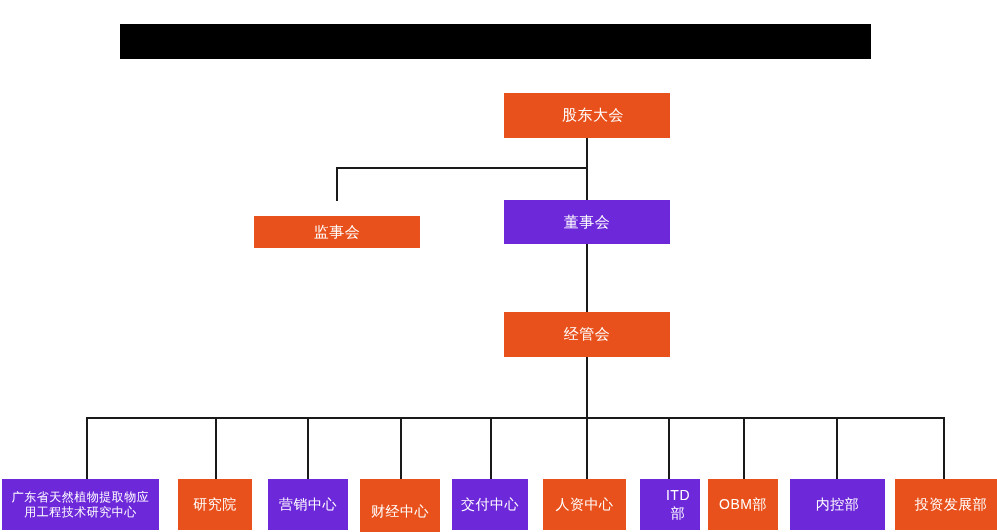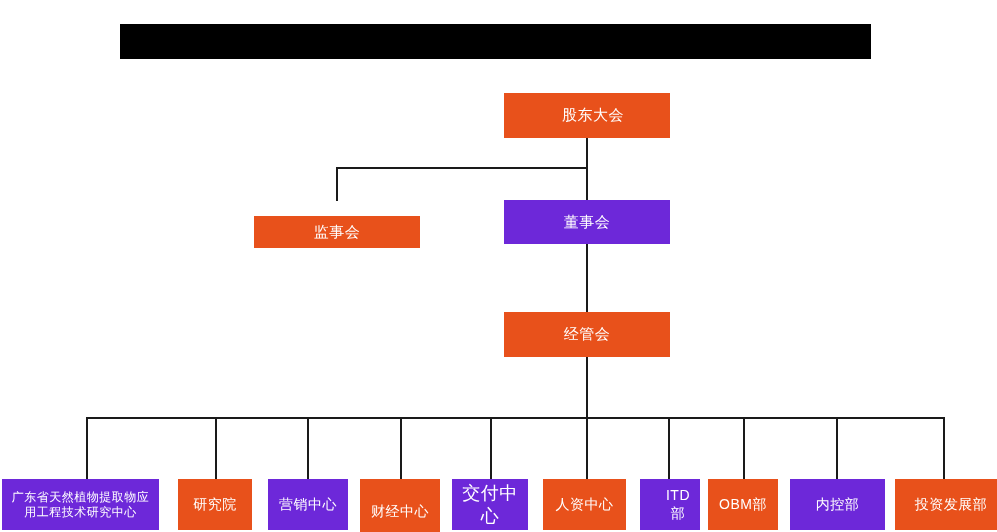--- a/index.html
+++ b/index.html
@@ -119,21 +119,21 @@
   </div>
 
   <div class="node dark" style="left:178px; top:479px; width:74px; height:51px; font-size:14px;">
     <span class="label">研究院</span>
   </div>
 
   <div class="node dark" style="left:360px; top:479px; width:80px; height:65px; font-size:14px;">
     <span class="label">财经中心</span>
   </div>
 
-  <div class="node light" style="left:452px; top:479px; width:76px; height:51px; font-size:18px;">
+  <div class="node light" style="left:452px; top:479px; width:76px; height:51px; font-size:14px;">
     <span class="label">交付中心</span>
   </div>
 
   <div class="node dark" style="left:543px; top:479px; width:83px; height:51px; font-size:14px;">
     <span class="label">人资中心</span>
   </div>
 
   <div class="node light" style="left:640px; top:479px; width:60px; height:51px; font-size:14px;padding-left:16px;">
     <span class="label">ITD部</span>
   </div>

